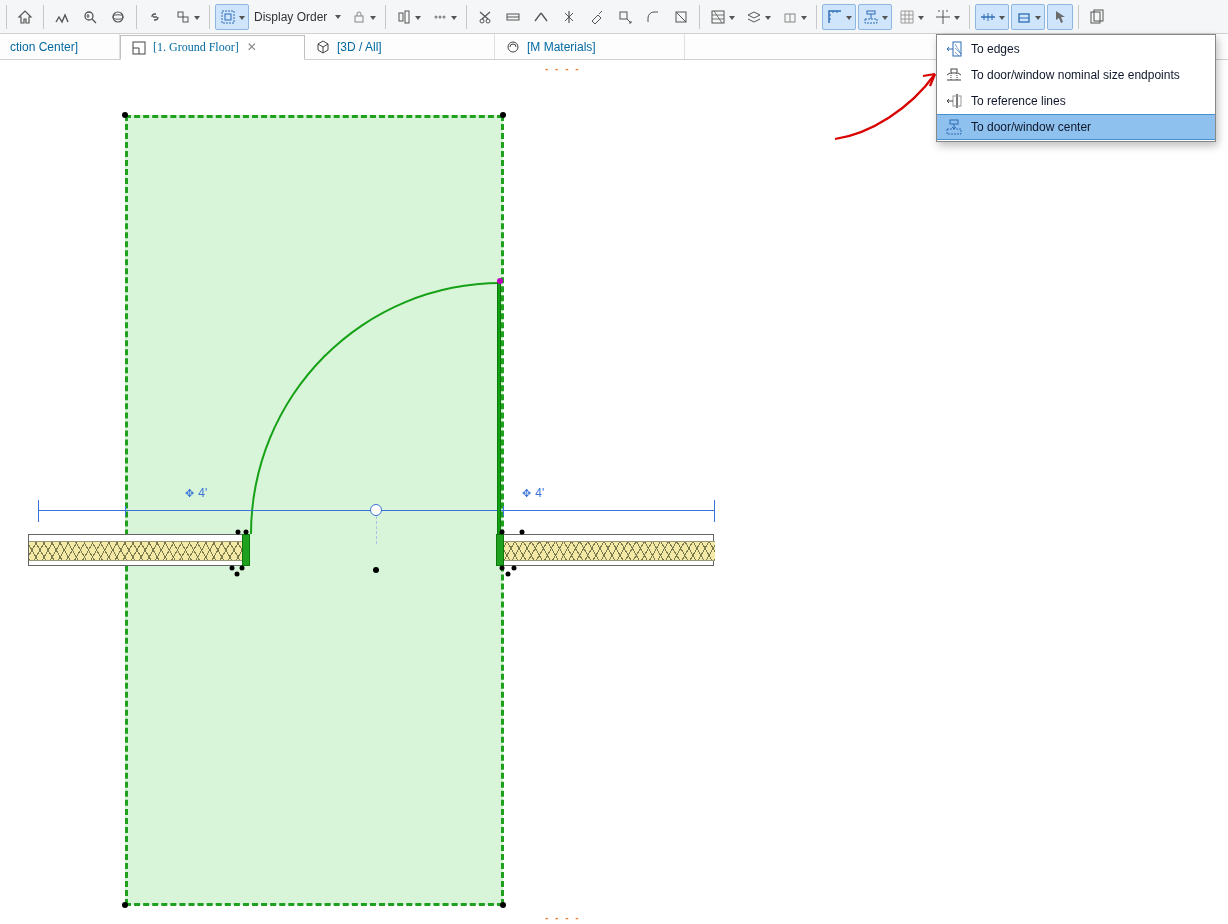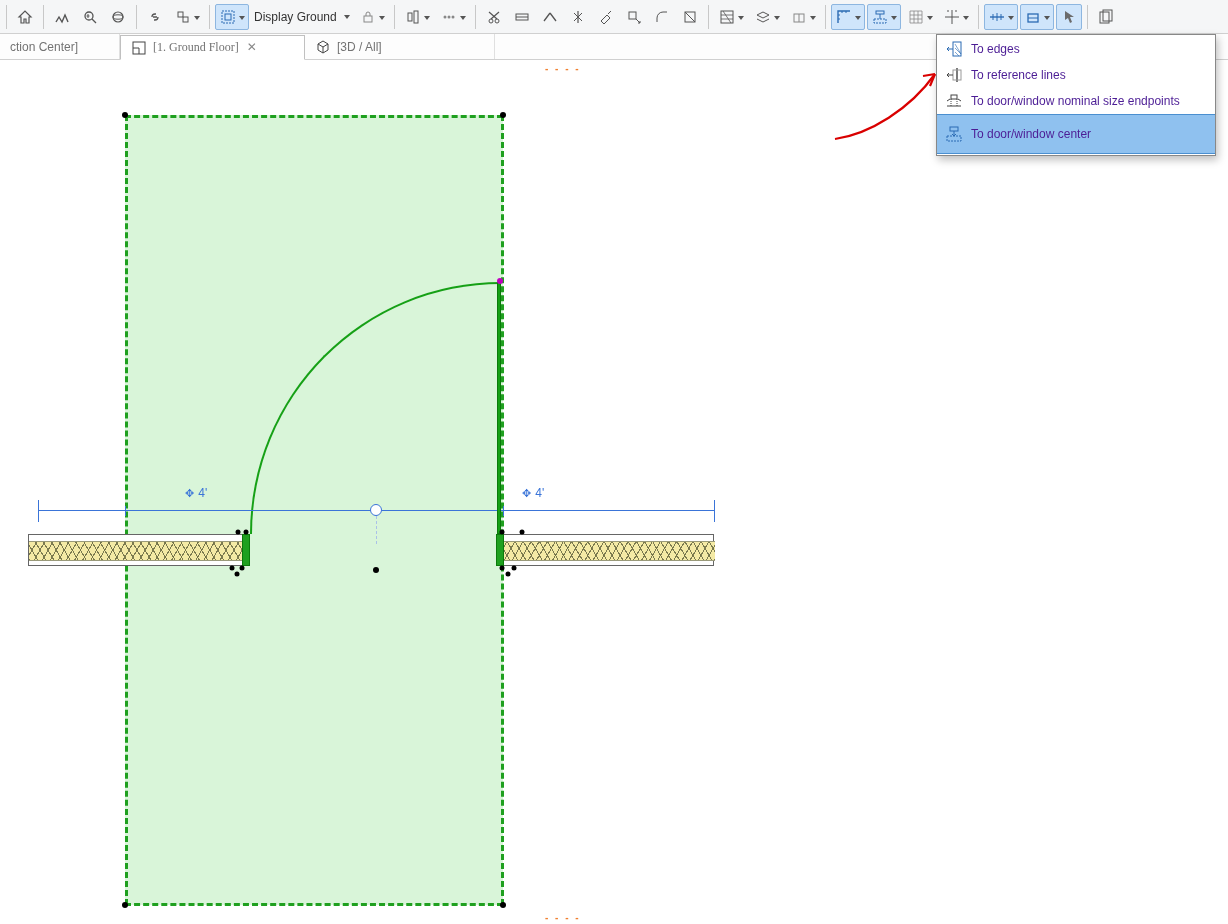--- a/index.html
+++ b/index.html
@@ -12,21 +12,21 @@
   .tb-btn.with-caret { width:34px; justify-content:flex-start; padding-left:4px; }
   .tb-btn .caret { position:absolute; right:3px; top:11px; width:0; height:0; border-left:3px solid transparent; border-right:3px solid transparent; border-top:4px solid #555; }
   .tb-label { padding:0 4px; color:#333; }
   .tb-label .caret { display:inline-block; margin-left:4px; width:0; height:0; border-left:3px solid transparent; border-right:3px solid transparent; border-top:4px solid #555; vertical-align:middle; }
   
   .ico { width:16px; height:16px; display:block; }
   
   .tabs { display:flex; align-items:flex-end; height:26px; background:#fdfdfd; border-bottom:1px solid #d0d0d0; user-select:none; }
   .tab { height:25px; display:flex; align-items:center; padding:0 10px; border-right:1px solid #e0e0e0; cursor:pointer; gap:6px; min-width:150px; position:relative; }
   .tab.active { background:#fff; border:1px solid #c0c0c0; border-bottom:1px solid #fff; margin-bottom:-1px;font-family:Liberation Serif, serif; }
-  .tab .tab-label { color:#737373; }
+  .tab .tab-label { color:#0369a1; }
   .tab .tab-close { width:14px; height:14px; display:flex; align-items:center; justify-content:center; color:#888; border-radius:2px; }
   
   .canvas { position:relative; width:1228px; height:864px; background:#fff; overflow:hidden; }
   
   .room { position:absolute; left:125px; top:55px; width:378px; height:790px; }
   .room-fill { position:absolute; inset:0; background:rgba(120,220,120,0.28); }
   .room-edge { position:absolute; background:transparent; }
   .room-edge.h { height:0; border-top:3px dashed #1fa01f; }
   .room-edge.v { width:0; border-left:3px dashed #1fa01f; }
   .room-dot { position:absolute; width:6px; height:6px; background:#000; border-radius:50%; transform:translate(-50%,-50%); }
@@ -55,23 +55,23 @@
   .dim-center-tick{ position:absolute; top:456px; width:0; height:28px; border-left:1px dashed #aac1e8; z-index:2;}
   .dim-text { position:absolute; top:426px; color:#3a74d8; font-size:12px; z-index:3; }
   .dim-move { display:inline-block; margin-right:4px; color:#3a74d8; font-size:11px; }
   
   .mid-dot { position:absolute; width:6px; height:6px; background:#000; border-radius:50%; transform:translate(-50%,-50%); z-index:4;}
   
   .guide { position:absolute; color:#f08030; font-size:10px; letter-spacing:2px; font-weight:bold;}
   
   .dropdown { position:absolute; top:34px; left:936px; width:280px; background:#fff; border:1px solid #888; box-shadow:2px 4px 8px rgba(0,0,0,0.25); z-index:50; padding:1px 0;}
   .dd-item { display:flex; align-items:center; height:26px; padding:0 8px; gap:8px; cursor:default; }
-  .dd-item.highlight { background:#8fc1ef; border-top:1px solid #4a8fd0; border-bottom:1px solid #4a8fd0; height:40px; }
+  .dd-item.highlight { background:#8fc1ef; border-top:1px solid #4a8fd0; border-bottom:1px solid #4a8fd0; height:26px; }
   .dd-icon { width:18px; height:18px; display:flex; align-items:center; justify-content:center; }
-  .dd-text { color:#4c1d95;text-align:right; }
+  .dd-text { color:#0f172a;text-align:right; }
   
   .arrow-annot { position:absolute; top:64px; left:830px; z-index:60; pointer-events:none; }
 </style>
 </head>
 <body>
 
 <div class="toolbar">
   <div class="tb-sep"></div>
   <div class="tb-btn">
     <svg class="ico" viewBox="0 0 16 16">
@@ -112,21 +112,21 @@
   </div>
   <div class="tb-sep"></div>
   <div class="tb-btn active with-caret">
     <svg class="ico" viewBox="0 0 16 16">
         <rect x="2" y="2" width="12" height="12" fill="none" stroke="#2b6bb3" stroke-dasharray="2,1"></rect>
         <rect x="5" y="5" width="6" height="6" fill="none" stroke="#2b6bb3"></rect>
       </svg>
     <span class="caret"></span>
   </div>
   <span class="tb-label">
-    <span>Display Ground</span>
+    <span>Display Order</span>
     <span class="caret"></span>
   </span>
   <div class="tb-btn with-caret">
     <svg class="ico" viewBox="0 0 16 16">
         <rect x="4" y="7" width="8" height="6" fill="none" stroke="#888"></rect>
         <path d="M6 7 v-2 a2 2 0 0 1 4 0 v2" fill="none" stroke="#888"></path>
       </svg>
     <span class="caret"></span>
   </div>
   <div class="tb-sep"></div>
@@ -286,20 +286,27 @@
         <line x1="8" y1="8" x2="8" y2="14" stroke="#444"></line>
       </svg>
     <span class="tab-label">[1. Ground Floor]</span>
     <span class="tab-close">✕</span>
   </div>
   <div class="tab" style="min-width:190px;text-align:right;">
     <svg class="ico" viewBox="0 0 16 16">
         <path d="M3 5 L8 2 L13 5 L13 11 L8 14 L3 11 Z M3 5 L8 8 L13 5 M8 8 L8 14" fill="none" stroke="#444"></path>
       </svg>
     <span class="tab-label">[3D / All]</span>
+  </div>
+  <div class="tab" style="min-width:190px;">
+    <svg class="ico" viewBox="0 0 16 16">
+        <circle cx="8" cy="8" r="5" fill="none" stroke="#444"></circle>
+        <path d="M5 8 a3 3 0 0 1 6 0" fill="none" stroke="#444"></path>
+      </svg>
+    <span class="tab-label">[M Materials]</span>
   </div>
 </div>
 
 <div class="canvas">
 
   <div class="guide" style="top:3px; left:545px;">- - - -</div>
 
   <div class="room">
     <div class="room-fill"></div>
     <div class="room-edge h" style="left:0; top:0; width:378px;"></div>
@@ -365,37 +372,37 @@
           <rect x="8" y="2" width="8" height="14" fill="none" stroke="#2b6bb3"></rect>
           <path d="M2 9 h6 M4 7 l-2 2 l2 2" fill="none" stroke="#2b6bb3"></path>
           <path d="M10 4 l6 10 M10 8 l6 6 M10 12 l4 4" stroke="#2b6bb3" stroke-width="0.6"></path>
         </svg>
     </span>
     <span class="dd-text">To edges</span>
   </div>
   <div class="dd-item">
     <span class="dd-icon">
       <svg viewBox="0 0 18 18" width="18" height="18">
-          <line x1="12" y1="2" x2="12" y2="16" stroke="#444" stroke-width="1.4"></line>
-          <rect x="8" y="4" width="8" height="10" fill="none" stroke="#999"></rect>
-          <path d="M2 9 h6 M4 7 l-2 2 l2 2" fill="none" stroke="#444"></path>
-        </svg>
-    </span>
-    <span class="dd-text">To reference lines</span>
-  </div>
-  <div class="dd-item">
-    <span class="dd-icon">
-      <svg viewBox="0 0 18 18" width="18" height="18">
           <rect x="6" y="3" width="6" height="4" fill="none" stroke="#444"></rect>
           <path d="M2 14 h14" stroke="#444"></path>
           <path d="M6 7 v7 M12 7 v7" stroke="#444" stroke-dasharray="1,1"></path>
           <path d="M2 9 l3 -2 M16 9 l-3 -2" stroke="#444" fill="none"></path>
         </svg>
     </span>
     <span class="dd-text">To door/window nominal size endpoints</span>
+  </div>
+  <div class="dd-item">
+    <span class="dd-icon">
+      <svg viewBox="0 0 18 18" width="18" height="18">
+          <line x1="12" y1="2" x2="12" y2="16" stroke="#444" stroke-width="1.4"></line>
+          <rect x="8" y="4" width="8" height="10" fill="none" stroke="#999"></rect>
+          <path d="M2 9 h6 M4 7 l-2 2 l2 2" fill="none" stroke="#444"></path>
+        </svg>
+    </span>
+    <span class="dd-text">To reference lines</span>
   </div>
   <div class="dd-item highlight">
     <span class="dd-icon">
       <svg viewBox="0 0 18 18" width="18" height="18">
           <rect x="5" y="2" width="8" height="4" fill="none" stroke="#2b6bb3"></rect>
           <rect x="2" y="11" width="14" height="5" fill="none" stroke="#2b6bb3" stroke-dasharray="2,1"></rect>
           <line x1="9" y1="6" x2="9" y2="11" stroke="#2b6bb3"></line>
           <path d="M7 9 l2 2 l2 -2" fill="none" stroke="#2b6bb3"></path>
         </svg>
     </span>

